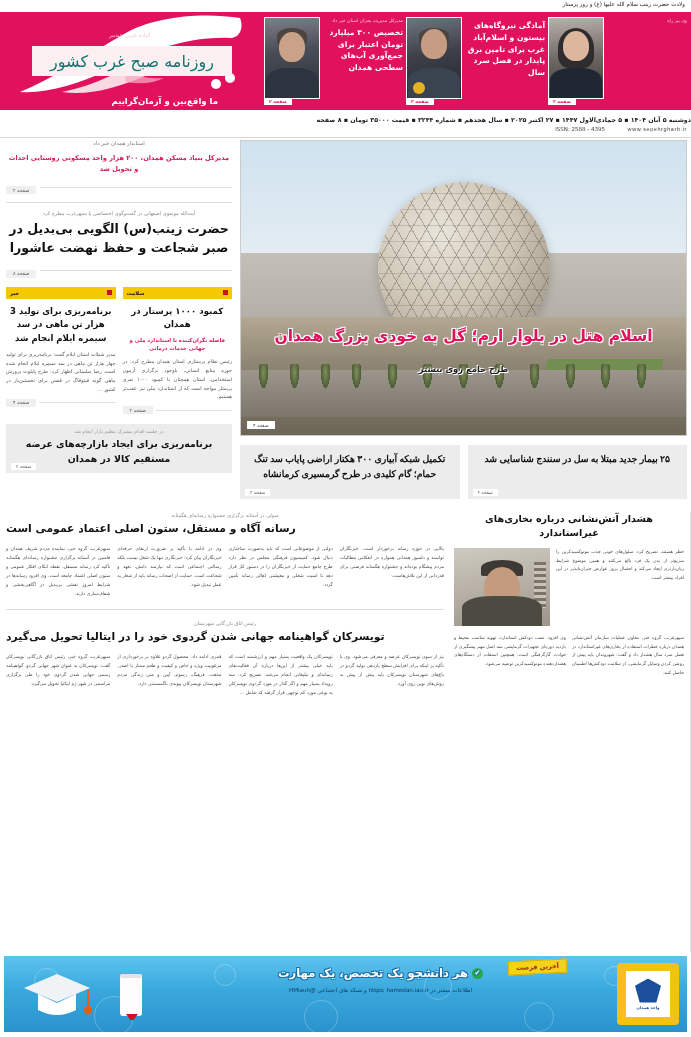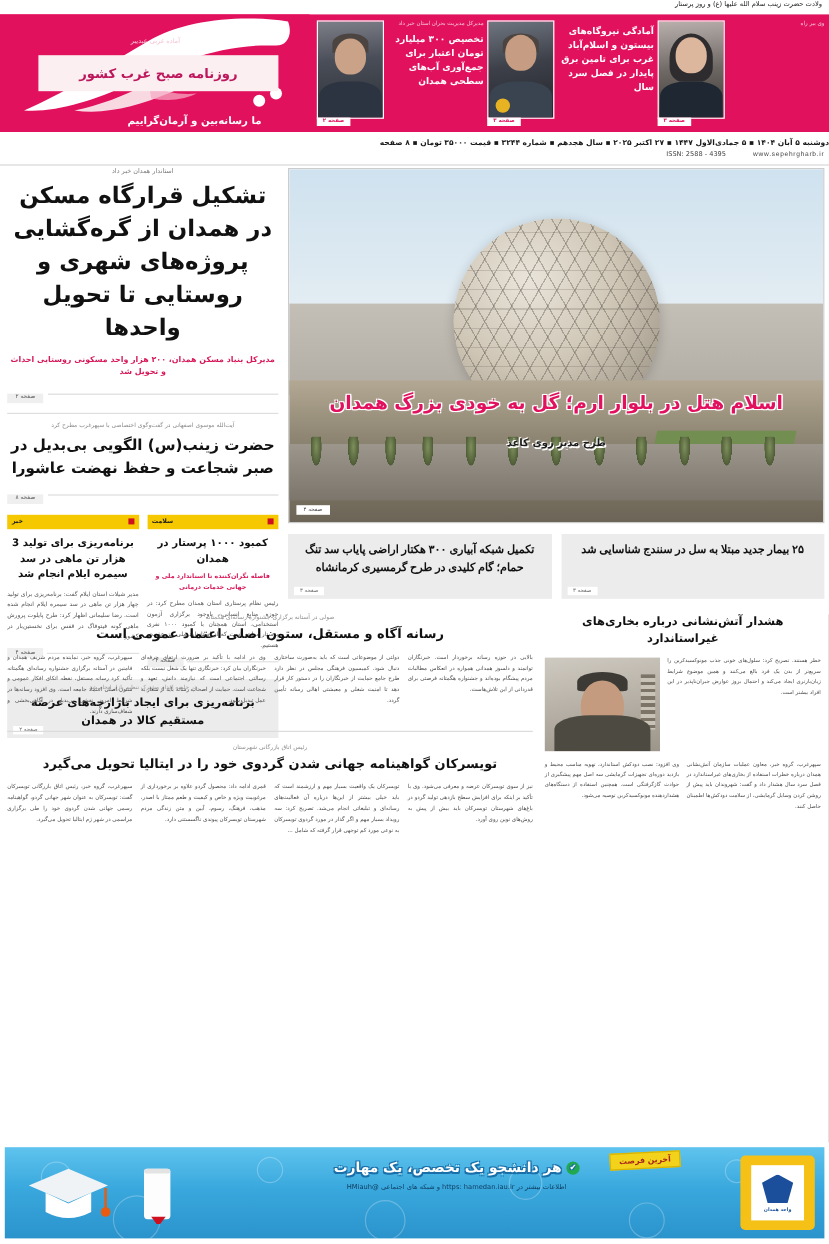--- a/index.html
+++ b/index.html
@@ -23,21 +23,21 @@
   }
   .sahar-logo {
     position:absolute; right:4px; top:-4px; width:250px; height:100px;
   }
   .masthead-plate {
     position:absolute; right:26px; top:34px;
     width: 200px; height: 30px; background:#fbeff1;
     display:flex; align-items:center; justify-content:center;
   }
   .plate-text {
-    color:#be185d; font-size:11px; font-weight:bold; letter-spacing:0px;
+    color:#0f766e; font-size:16px; font-weight:normal; letter-spacing:0px;
     white-space:nowrap;
   }
   .motto {
     position:absolute; right:40px; bottom:4px;
     color:#ffffff; font-size:8.5px; font-weight:bold;
   }
   .small-white-label {
     position:absolute; right:108px; top:20px;
     color:#f4c6d6; font-size:5.5px;
   }
@@ -216,21 +216,21 @@
   .uh { flex:1; background:#ececec; padding:7px 7px 8px; position:relative; min-height:54px;}
   .uh-title { font-size:9.3px; font-weight:bold; color:#111; text-align:center; line-height:1.6;font-family:Liberation Serif, serif; }
   .uh-tag { position:absolute; left:5px; bottom:3px; background:#fff; color:#666; font-size:4.5px; padding:1px 5px;}
 
   
   .lower { position:absolute; left:0; top:512px; width:691px; height:440px; display:flex; }
   .lower-left { width:450px; padding:0 6px; }
   .lower-right { width:241px; padding:0 6px 0 4px; border-right:1px solid #e3e3e3;}
 
   .art-kicker { font-size:5px; color:#8f8f8f; text-align:center; margin-bottom:3px;}
-  .art-head { font-size:10.8px; font-weight:bold; color:#111; text-align:center; line-height:1.5; }
+  .art-head { font-size:10.8px; font-weight:bold; color:#111; text-align:left; line-height:1.5; }
   .art-cols { display:flex; gap:7px; margin-top:8px; }
   .art-col { flex:1; font-size:4.6px; line-height:1.95; color:#4a4a4a; text-align:justify; }
 
   .divider-h { height:1px; background:#dcdcdc; margin:10px 0; }
 
   .r-head { font-size:9.6px; font-weight:bold; color:#111; text-align:center; line-height:1.5; }
   .r-body { display:flex; gap:6px; margin-top:7px; }
   .r-text { flex:1; font-size:4.5px; line-height:1.95; color:#4a4a4a; text-align:justify;}
   .r-photo {
     width:96px; height:78px; background:linear-gradient(170deg,#cfcac1,#9c958a);
@@ -308,21 +308,21 @@
         <path d="M200 46 C172 42 140 50 118 62 C100 72 78 80 58 84 C84 88 112 80 136 70 C162 59 186 52 206 56 Z" fill="#fbeff1" opacity=".9"></path>
         <circle cx="214" cy="62" r="5" fill="#ffffff"></circle>
         <circle cx="226" cy="70" r="5" fill="#ffffff"></circle>
         <circle cx="212" cy="76" r="5" fill="#ffffff"></circle>
         <path d="M120 62 q18 10 40 8 q-16 8 -38 4 Z" fill="#f6a9c3" opacity=".75"></path>
       </svg>
       <div class="masthead-plate">
         <span class="plate-text">روزنامه صبح غرب کشور</span>
       </div>
       <div class="small-white-label">آماده غربی عبدیبر</div>
-      <div class="motto">ما رسانه‌بین و آرمان‌گراییم</div>
+      <div class="motto">ما واقع‌بین و آرمان‌گراییم</div>
     </div>
 
     <div class="news-items">
 
       <div class="news-item">
         <div class="ni-photo p3">
           <div class="hair h3"></div>
             <div class="face f3"></div>
             <div class="body-sh b3"></div>
         </div>
@@ -389,39 +389,38 @@
           <div class="tree" style="left:33%"></div>
             <div class="tree" style="left:41%"></div>
           <div class="tree" style="left:49%"></div>
             <div class="tree" style="left:57%"></div>
           <div class="tree" style="left:65%"></div>
             <div class="tree" style="left:73%"></div>
           <div class="tree" style="left:81%"></div>
             <div class="tree" style="left:89%"></div>
         </div>
         <div class="hero-head">اسلام هتل در بلوار ارم؛ گل به خودی بزرگ همدان</div>
-        <div class="hero-sub">طرح مدیر روی کاغذ</div>
+        <div class="hero-sub">طرح جامع روی بیشتر</div>
         <div class="hero-tag">صفحه ۴</div>
       </div>
 
       <div class="under-hero">
         <div class="uh">
           <div class="uh-title">۲۵ بیمار جدید مبتلا به سل در سنندج شناسایی شد</div>
           <div class="uh-tag">صفحه ۳</div>
         </div>
         <div class="uh">
           <div class="uh-title">تکمیل شبکه آبیاری ۳۰۰ هکتار اراضی پایاب سد تنگ حمام؛ گام کلیدی در طرح گرمسیری کرمانشاه</div>
           <div class="uh-tag">صفحه ۳</div>
         </div>
       </div>
     </div>
 
     <div class="lead-col">
       <div class="kicker-sm">استاندار همدان خبر داد</div>
-      <div class="lead-head">تشکیل قرارگاه مسکن در همدان از گره‌گشایی پروژه‌های شهری و روستایی تا تحویل واحدها</div>
       <div class="lead-sub">مدیرکل بنیاد مسکن همدان، ۲۰۰ هزار واحد مسکونی روستایی احداث و تحویل شد</div>
       <div class="tagrow">
         <div class="tagline"></div>
         <span class="pagetag">صفحه ۲</span>
       </div>
 
       <div class="sep"></div>
 
       <div class="second-kicker">آیت‌الله موسوی اصفهانی در گفت‌وگوی اختصاصی با سپهرغرب مطرح کرد</div>
       <div class="second-head">حضرت زینب(س) الگویی بی‌بدیل در صبر شجاعت و حفظ نهضت عاشورا</div>

